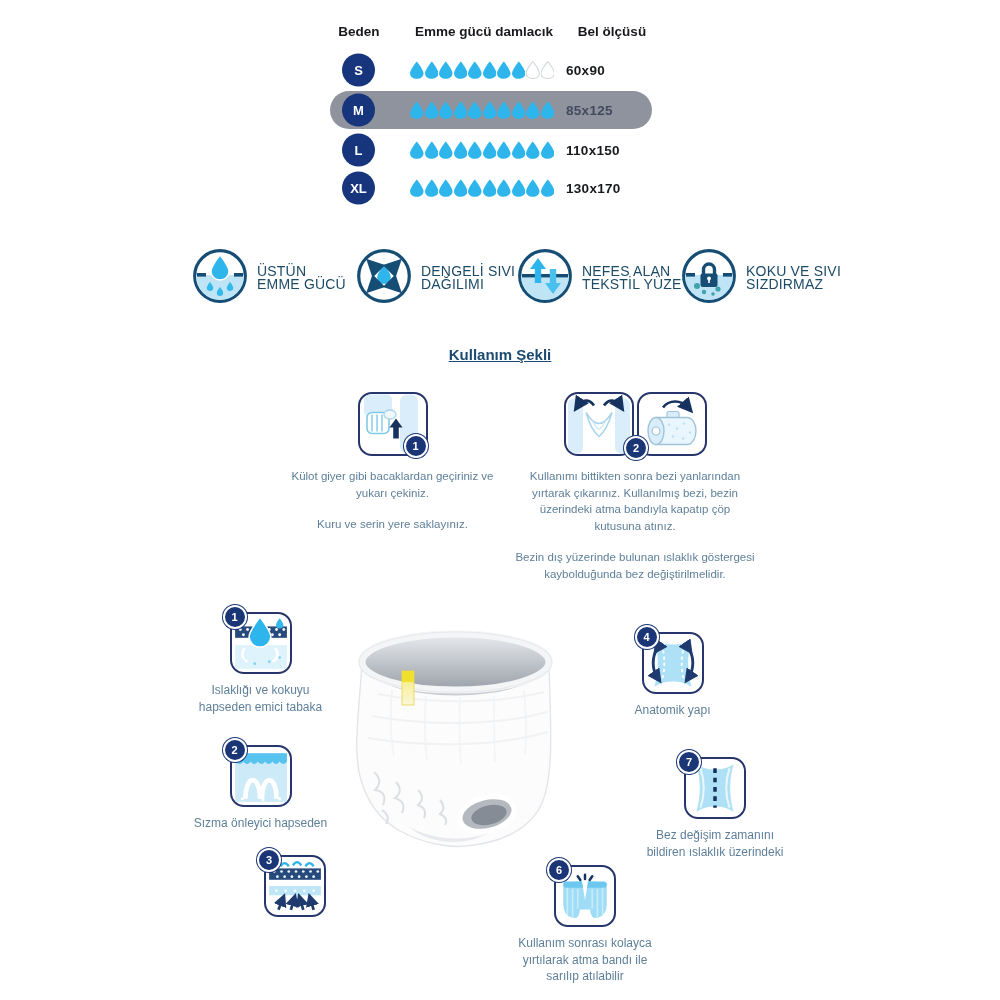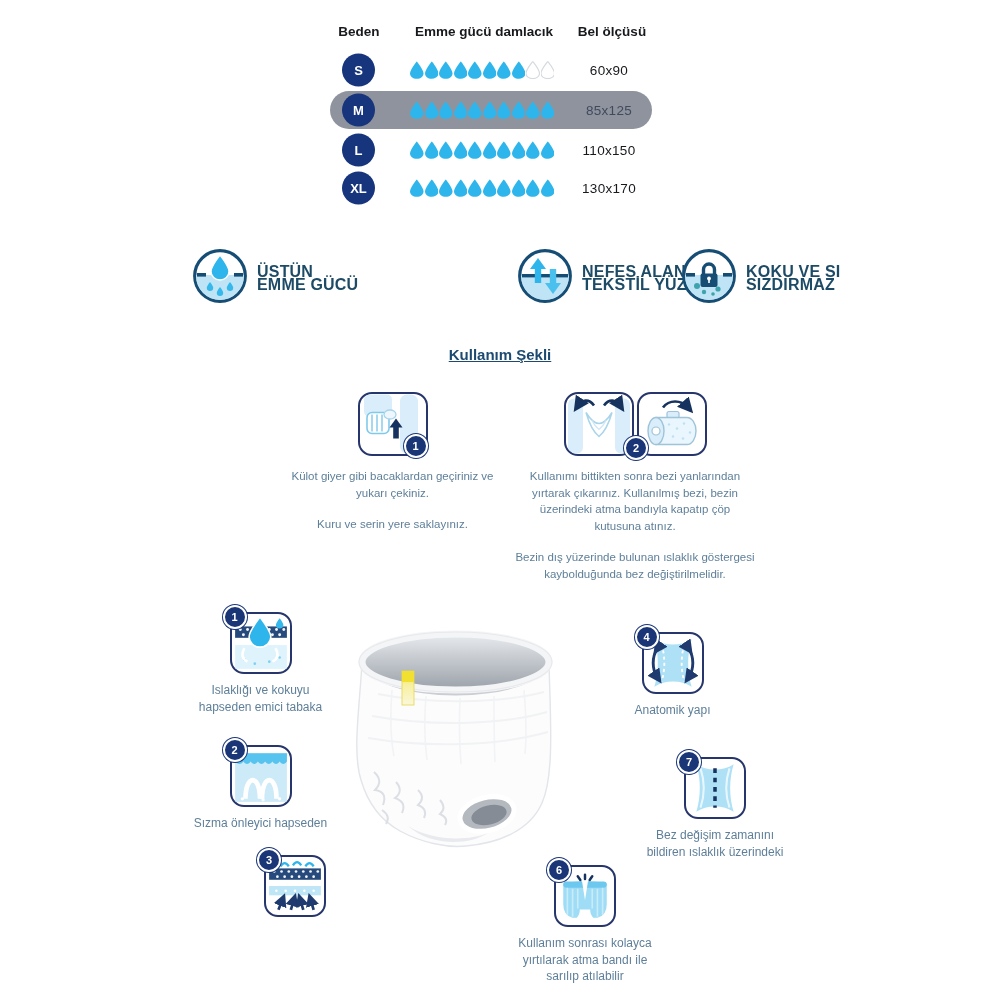--- a/index.html
+++ b/index.html
@@ -13,27 +13,27 @@
   .th-waist{left:566px;width:92px;}
   .size-row{position:absolute;left:330px;width:322px;height:34px;}
   .row-s{top:53px;} .row-m{top:91px;height:38px;} .row-l{top:133px;} .row-xl{top:171px;}
   .row-bg{position:absolute;inset:0;background:#8f939d;border-radius:19px;}
   .size-circle{position:absolute;left:12px;top:50%;transform:translateY(-50%);
     width:33px;height:33px;border-radius:50%;background:#17357c;color:#fff;
     font-weight:700;font-size:13px;display:flex;align-items:center;justify-content:center;}
   .droplets{position:absolute;left:80px;top:50%;transform:translateY(-50%);display:flex;gap:1px;}
   .droplets svg{display:block;}
   .waist{position:absolute;right:0;width:86px;top:50%;transform:translateY(-50%);
-    text-align:center;font-weight:400;font-size:13.5px;color:#17191d;letter-spacing:.3px;}
+    text-align:left;font-weight:700;font-size:13.5px;color:#17191d;letter-spacing:.3px;}
   .row-m .waist{color:#414a5e;}
 
   
   .benefit{position:absolute;top:248px;display:flex;align-items:center;gap:9px;}
   .b1{left:192px;} .b2{left:356px;} .b3{left:517px;} .b4{left:681px;}
-  .blabel{font-size:16px;font-weight:700;color:#1d4b66;line-height:13px;letter-spacing:.2px;white-space:nowrap;}
+  .blabel{font-size:14px;font-weight:400;color:#1d4b66;line-height:13px;letter-spacing:.2px;white-space:nowrap;}
 
   
   .usage-title{position:absolute;top:346px;left:0;width:1000px;text-align:center;
     font-size:15px;font-weight:700;color:#1c4a70;margin:0;text-decoration:underline;}
   .step{position:absolute;text-align:center;}
   .step1{left:275px;top:392px;width:235px;}
   .step2{left:515px;top:392px;width:240px;}
   .tiles{display:flex;justify-content:center;gap:3px;position:relative;}
   .tile{width:70px;height:64px;border:2.5px solid #26356b;border-radius:14px;background:#fff;
     position:relative;overflow:hidden;box-sizing:border-box;}
@@ -231,20 +231,40 @@
           <path d="M28 39 c-2 2.6 -3.2 4.5 -3.2 5.8 a3.2 3.2 0 0 0 6.4 0 c0 -1.3 -1.2 -3.2 -3.2 -5.8Z" fill="#35b9ec"></path>
           <path d="M38 34 c-2 2.6 -3.2 4.5 -3.2 5.8 a3.2 3.2 0 0 0 6.4 0 c0 -1.3 -1.2 -3.2 -3.2 -5.8Z" fill="#35b9ec"></path>
         </g>
       </svg>
     </span>
     <span class="blabel">
       <span>ÜSTÜN</span><br><span>EMME GÜCÜ</span>
     </span>
   </div>
 
+  <div class="benefit b2">
+    <span>
+      <svg width="56" height="56" viewBox="0 0 56 56">
+        <defs>
+            <marker id="mb2" markerWidth="6" markerHeight="6" refX="3" refY="3" orient="auto">
+              <path d="M0 0L6 3L0 6Z" fill="#154d74"></path>
+            </marker>
+          </defs>
+        <circle cx="28" cy="28" r="25.3" fill="#fff" stroke="#154d74" stroke-width="3.2"></circle>
+        <path d="M28 17 c-4 5.4 -6.8 9.4 -6.8 12.3 a6.8 6.8 0 0 0 13.6 0 c0 -2.9 -2.8 -6.9 -6.8 -12.3Z" fill="#2eb6ec"></path>
+        <line x1="34" y1="22.5" x2="39.5" y2="17" stroke="#154d74" stroke-width="3" marker-end="url(#mb2)"></line>
+        <line x1="22" y1="22.5" x2="16.5" y2="17" stroke="#154d74" stroke-width="3" marker-end="url(#mb2)"></line>
+        <line x1="34" y1="33.5" x2="39.5" y2="39" stroke="#154d74" stroke-width="3" marker-end="url(#mb2)"></line>
+        <line x1="22" y1="33.5" x2="16.5" y2="39" stroke="#154d74" stroke-width="3" marker-end="url(#mb2)"></line>
+      </svg>
+    </span>
+    <span class="blabel">
+      <span>DENGELİ SIVI</span><br><span>DAĞILIMI</span>
+    </span>
+  </div>
 
   <div class="benefit b3">
     <span>
       <svg width="56" height="56" viewBox="0 0 56 56">
         <clipPath id="cb3">
             <circle cx="28" cy="28" r="24"></circle>
           </clipPath>
         <circle cx="28" cy="28" r="25.3" fill="#fff" stroke="#154d74" stroke-width="3.2"></circle>
         <g clip-path="url(#cb3)">
           <path d="M4 28 H52 V52 H4 Z" fill="#bfe4f5"></path>

